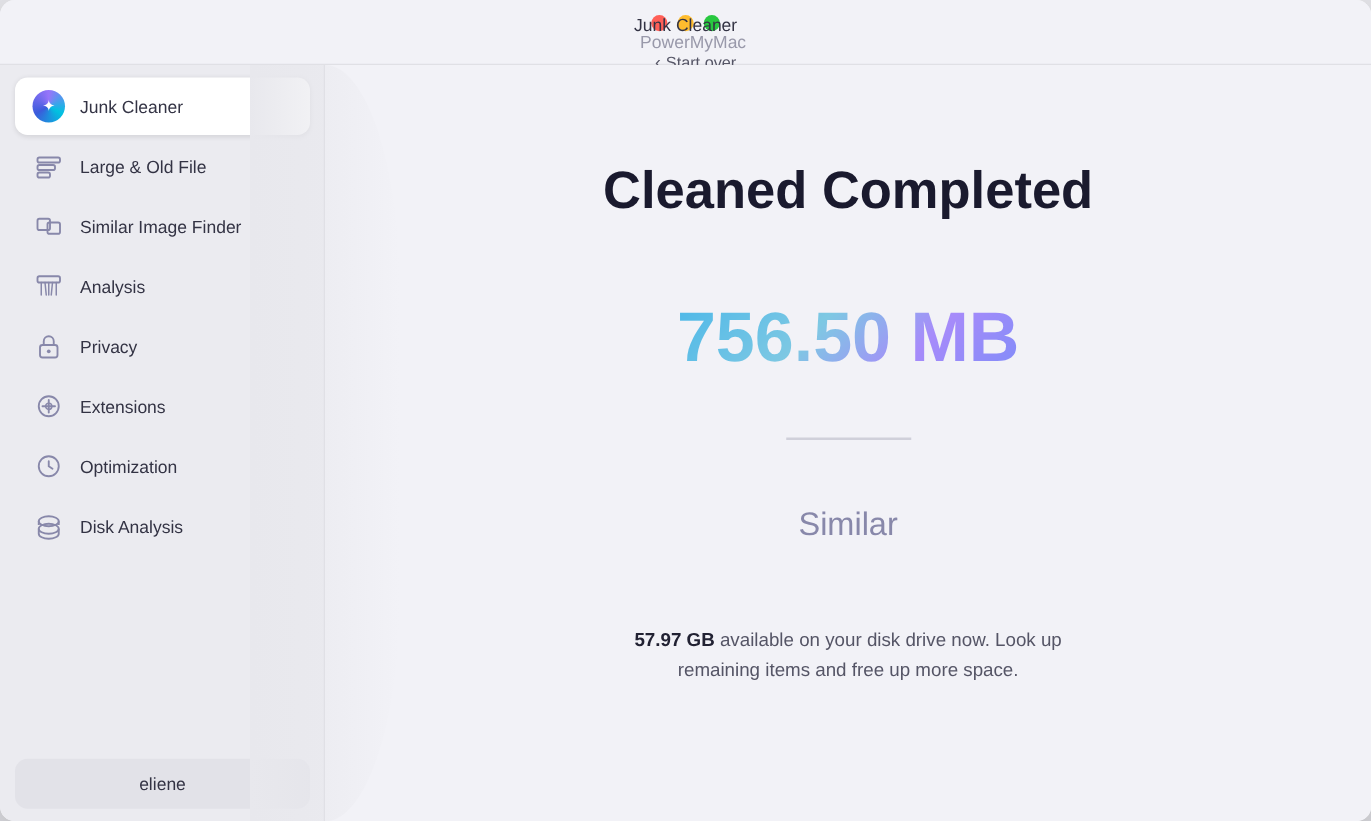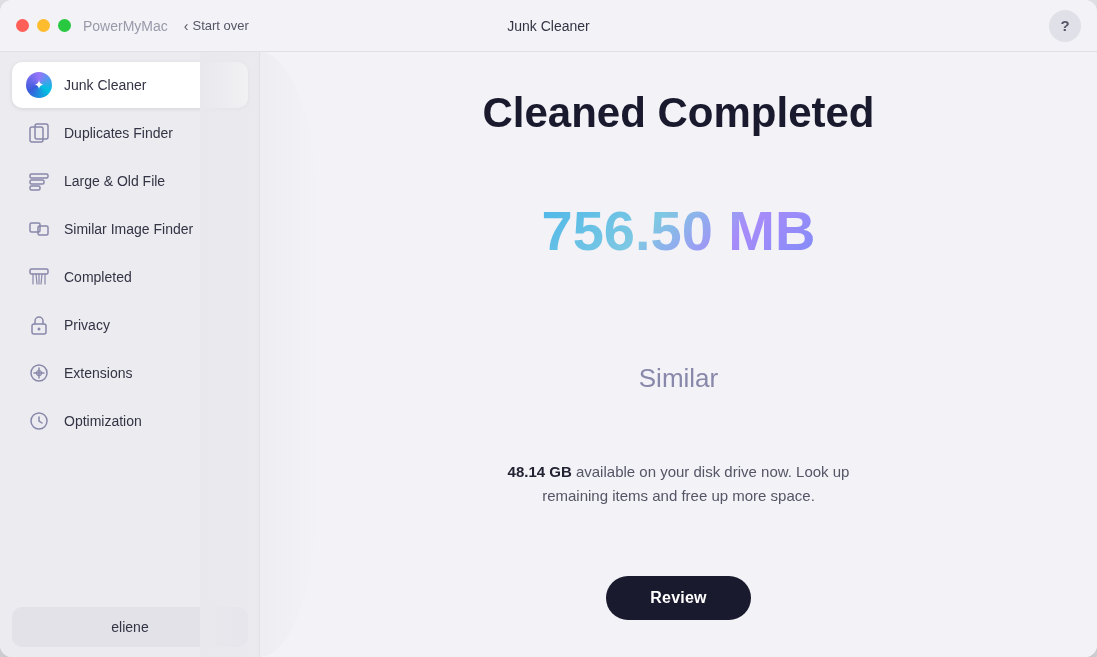--- a/index.html
+++ b/index.html
@@ -23,24 +23,25 @@
       flex-direction: column;
       box-shadow: 0 20px 60px rgba(0,0,0,0.3);
     }
 
     
     .title-bar {
       height: 52px;
       background: #f2f2f7;
       display: flex;
       align-items: center;
-      padding: 0 16px;
+      padding: 12px 16px;
       border-bottom: 1px solid #e0e0e5;
       position: relative;
       flex-shrink: 0;
+      flex-direction: column;
     }
 
     .traffic-lights {
       display: flex;
       gap: 8px;
       align-items: center;
     }
 
     .traffic-light {
       width: 13px;
@@ -308,29 +309,20 @@
     <div class="sidebar">
       <div class="sidebar-items">
 
         <div class="sidebar-item active">
           <div class="sidebar-icon">
             <div class="junk-icon"></div>
           </div>
           <span>Junk Cleaner</span>
         </div>
 
-        <div class="sidebar-item">
-          <div class="sidebar-icon">
-            <svg width="22" height="22" viewBox="0 0 22 22" fill="none">
-              <rect x="2" y="5" width="13" height="15" rx="2" fill="none" stroke="#8888aa" stroke-width="1.5"></rect>
-              <rect x="7" y="2" width="13" height="15" rx="2" fill="none" stroke="#8888aa" stroke-width="1.5"></rect>
-            </svg>
-          </div>
-          <span>Duplicates Finder</span>
-        </div>
 
 
         <div class="sidebar-item">
           <div class="sidebar-icon">
             <svg width="22" height="22" viewBox="0 0 22 22" fill="none">
               <rect x="2" y="4" width="18" height="4" rx="1.5" fill="none" stroke="#8888aa" stroke-width="1.5"></rect>
               <rect x="2" y="10" width="14" height="4" rx="1.5" fill="none" stroke="#8888aa" stroke-width="1.5"></rect>
               <rect x="2" y="16" width="10" height="4" rx="1.5" fill="none" stroke="#8888aa" stroke-width="1.5"></rect>
             </svg>
           </div>
@@ -347,21 +339,21 @@
           <span>Similar Image Finder</span>
         </div>
 
         <div class="sidebar-item">
           <div class="sidebar-icon">
             <svg width="22" height="22" viewBox="0 0 22 22" fill="none">
               <rect x="2" y="3" width="18" height="5" rx="1.5" fill="none" stroke="#8888aa" stroke-width="1.5"></rect>
               <path d="M5 8v10M8 8l1 10M11 8v10M14 8l-1 10M17 8v10" stroke="#8888aa" stroke-width="1.2" stroke-linecap="round"></path>
             </svg>
           </div>
-          <span>Completed</span>
+          <span>Analysis</span>
         </div>
 
         <div class="sidebar-item">
           <div class="sidebar-icon">
             <svg width="22" height="22" viewBox="0 0 22 22" fill="none">
               <rect x="4" y="10" width="14" height="10" rx="2" fill="none" stroke="#8888aa" stroke-width="1.5"></rect>
               <path d="M7 10V7a4 4 0 018 0v3" stroke="#8888aa" stroke-width="1.5" stroke-linecap="round"></path>
               <circle cx="11" cy="15" r="1.5" fill="#8888aa"></circle>
             </svg>
           </div>
@@ -382,41 +374,52 @@
         <div class="sidebar-item">
           <div class="sidebar-icon">
             <svg width="22" height="22" viewBox="0 0 22 22" fill="none">
               <circle cx="11" cy="11" r="8" fill="none" stroke="#8888aa" stroke-width="1.5"></circle>
               <path d="M11 7v4l3 2" stroke="#8888aa" stroke-width="1.5" stroke-linecap="round"></path>
             </svg>
           </div>
           <span>Optimization</span>
         </div>
 
+        <div class="sidebar-item">
+          <div class="sidebar-icon">
+            <svg width="22" height="22" viewBox="0 0 22 22" fill="none">
+              <ellipse cx="11" cy="13" rx="8" ry="4" fill="none" stroke="#8888aa" stroke-width="1.5"></ellipse>
+              <path d="M3 13v4c0 2.21 3.582 4 8 4s8-1.79 8-4v-4" stroke="#8888aa" stroke-width="1.5"></path>
+              <ellipse cx="11" cy="7" rx="8" ry="4" fill="none" stroke="#8888aa" stroke-width="1.5"></ellipse>
+              <path d="M3 7v3" stroke="#8888aa" stroke-width="1.5"></path>
+              <path d="M19 7v3" stroke="#8888aa" stroke-width="1.5"></path>
+            </svg>
+          </div>
+          <span>Disk Analysis</span>
+        </div>
 
       </div>
 
       <div class="sidebar-user">
         <span>eliene</span>
       </div>
     </div>
 
     <div class="content-area">
 
       <h1 class="completed-title">Cleaned Completed</h1>
 
       <div class="cleaned-amount">756.50 MB</div>
 
       <div class="divider-line"></div>
 
       <div class="cleaned-label">Similar</div>
 
       <p class="disk-info">
-        <strong>48.14 GB</strong>
+        <strong>57.97 GB</strong>
         <span>available on your disk drive now. Look up remaining items and free up more space.</span>
       </p>
 
-      <button class="review-btn">Review</button>
 
     </div>
 
   </div>
 </div>
 
 </body></html>

